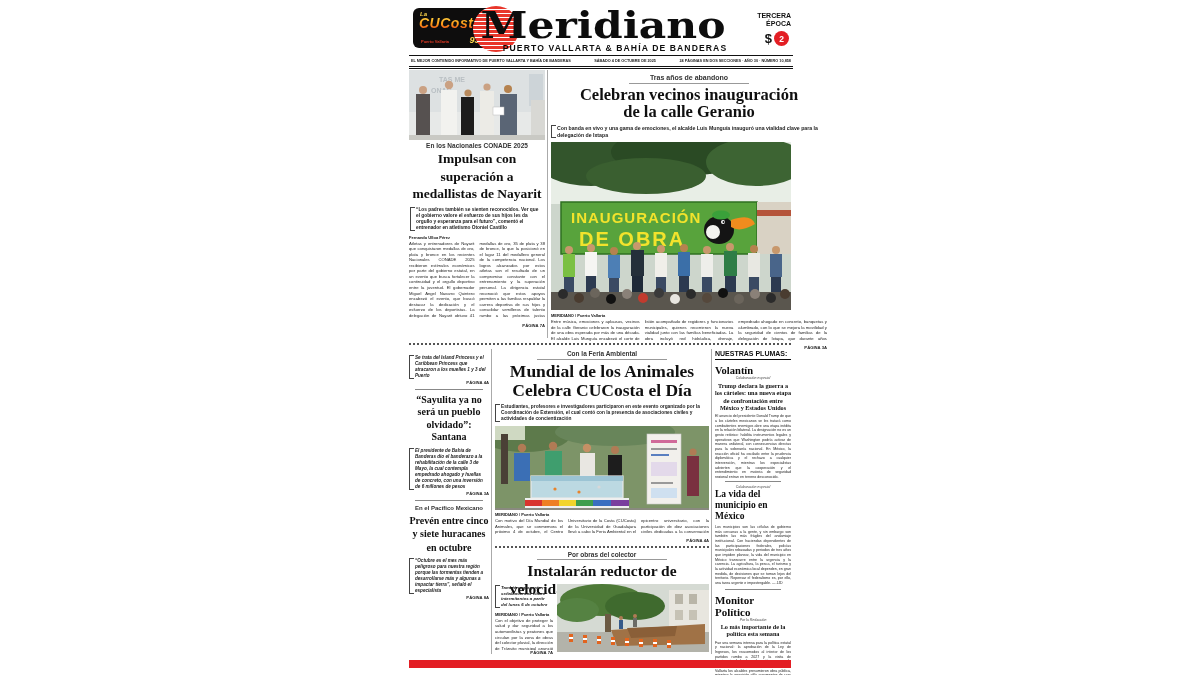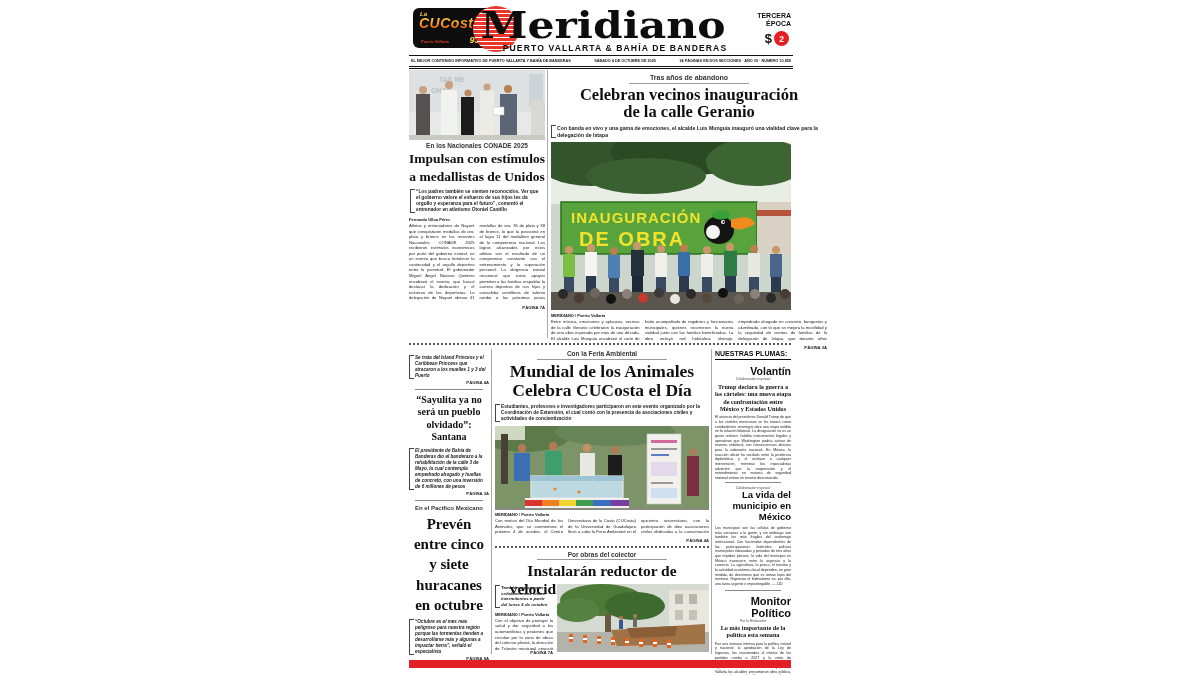--- a/index.html
+++ b/index.html
@@ -44,21 +44,21 @@
   .brk::before{content:"";position:absolute;left:0;top:1px;bottom:1px;width:4px;
        border-top:1px solid #444;border-left:1.2px solid #444;border-bottom:1px solid #444;}
   .byline{font-weight:bold;font-size:4px;color:#111;}
   .bodytext{font-size:4.2px;line-height:1.32;text-align:justify;color:#1c1c1c;overflow:hidden;}
   .pageref{font-weight:bold;font-size:4.2px;text-align:right;color:#222;}
   .vline{width:0;border-left:1px solid #aaa;}
   .hline{height:0;border-top:1px solid #888;}
   .dotline{height:0;border-top:2px dotted #555;}
   .redbar{background:#e31e24;}
   .plumas-h{font-weight:bold;font-size:7px;color:#0d0d0d;border-bottom:1.8px solid #0d0d0d;padding-bottom:2px;}
-  .pl-title{font-family:Liberation Sans, sans-serif;font-weight:bold;text-align:right;color:#0d0d0d;}
+  .pl-title{font-family:Liberation Serif, serif;font-weight:bold;text-align:left;color:#0d0d0d;}
   .pl-by{font-size:3.5px;text-align:center;color:#444;font-style:italic;}
   .pl-deck{font-family:"Liberation Serif",serif;font-weight:bold;font-size:6.2px;line-height:1.18;text-align:center;color:#111;}
   .pl-body{font-size:3.6px;line-height:1.3;text-align:justify;color:#222;overflow:hidden;}
   photo,svg{display:block;}
 </style>
 </head>
 <body>
 
 <div class="page">
 
@@ -108,21 +108,21 @@
         <rect x="52" y="27" width="13" height="43" fill="#1c1c1c"></rect>
       <circle cx="78" cy="17" r="3.6" fill="#caa183"></circle>
         <rect x="71" y="21" width="14" height="49" fill="#ecebe6"></rect>
       <circle cx="99" cy="19" r="4" fill="#b5824f"></circle>
         <rect x="91" y="24" width="17" height="46" fill="#5a6575"></rect>
       <rect x="84" y="37" width="11" height="8" fill="#ffffff" stroke="#bbb" stroke-width=".5"></rect>
       <rect x="122" y="30" width="14" height="40" fill="#d8d8d4"></rect>
       <rect y="65" width="136" height="5" fill="#c9c9c4"></rect>
     </svg>
     <div class="kicker" style="margin-top:2px">En los Nacionales CONADE 2025</div>
-    <div class="headline" style="font-size:13.5px;line-height:1.3;margin-top:1px">Impulsan con estímulos a medallistas de Unidos</div>
+    <div class="headline" style="font-size:13.5px;line-height:1.3;margin-top:1px">Impulsan con superación a medallistas de Nayarit</div>
     <div class="brk" style="font-size:4.8px;line-height:1.25;margin:3px 1px 0">“Los padres también se sienten reconocidos. Ver que el gobierno valore el esfuerzo de sus hijos les da orgullo y esperanza para el futuro”, comentó el entrenador en atletismo Otoniel Castillo</div>
     <div class="byline" style="margin:3px 0 1px">Fernando Ulloa Pérez</div>
     <div class="bodytext" style="height:82px;column-count:2;column-gap:5px">Atletas y entrenadores de Nayarit que conquistaron medallas de oro, plata y bronce en los recientes Nacionales CONADE 2025 recibieron estímulos económicos por parte del gobierno estatal, en un evento que busca fortalecer la continuidad y el orgullo deportivo entre la juventud. El gobernador Miguel Ángel Navarro Quintero encabezó el evento, que buscó destacar la dedicación y el esfuerzo de los deportistas. La delegación de Nayarit obtuvo 41 medallas de oro, 35 de plata y 38 de bronce, lo que la posicionó en el lugar 11 del medallero general de la competencia nacional. Los logros alcanzados por estos atletas son el resultado de un compromiso constante con el entrenamiento y la superación personal. La dirigencia estatal reconoció que estos apoyos permiten a las familias respaldar la carrera deportiva de sus hijos y consolidar semilleros de talento rumbo a las próximas justas nacionales. La entrega de estos apoyos fue ampliamente reconocida por Otoniel Castillo, experimentado entrenador de atletismo en Nayarit, quien destacó la importancia del respaldo gubernamental al deporte.</div>
     <div class="pageref">PÁGINA 7A</div>
   </div>
 
   <div class="abs vline" style="left:138px;top:64px;height:268px"></div>
 
   <div class="abs" style="left:142px;top:68px;width:276px;">
     <div class="kicker rule" style="font-size:7px;width:120px;margin:0 auto">Tras años de abandono</div>
@@ -233,21 +233,21 @@
     <div class="brk" style="font-size:4.6px;line-height:1.3;font-style:italic;margin-top:3px">Se trata del Island Princess y el Caribbean Princess que atracaron a los muelles 1 y 3 del Puerto</div>
     <div class="pageref">PÁGINA 4A</div>
     <div class="hline" style="margin:4px 6px"></div>
 
     <div class="headline" style="font-size:10px;line-height:1.25">“Sayulita ya no será un pueblo olvidado”: Santana</div>
     <div class="brk" style="font-size:4.6px;line-height:1.3;font-style:italic;margin-top:3px">El presidente de Bahía de Banderas dio el banderazo a la rehabilitación de la calle 3 de Mayo, la cual contempla empedrado ahogado y huellas de concreto, con una inversión de 6 millones de pesos</div>
     <div class="pageref">PÁGINA 3A</div>
     <div class="hline" style="margin:4px 6px"></div>
 
     <div class="kicker" style="font-size:6px;line-height:1.2">En el Pacífico Mexicano</div>
-    <div class="headline" style="font-size:15px;line-height:1.35;margin-top:2px">Prevén entre cinco y siete huracanes en octubre</div>
+    <div class="headline" style="font-size:10px;line-height:1.35;margin-top:2px">Prevén entre cinco y siete huracanes en octubre</div>
     <div class="brk" style="font-size:4.6px;line-height:1.3;font-style:italic;margin-top:3px">“Octubre es el mes más peligroso para nuestra región porque las tormentas tienden a desarrollarse más y algunas a impactar tierra”, señaló el especialista</div>
     <div class="pageref">PÁGINA 8A</div>
   </div>
 
   <div class="abs vline" style="left:82px;top:343px;height:305px"></div>
 
   <div class="abs" style="left:86px;top:344px;width:214px">
     <div class="kicker rule" style="width:130px;margin:0 auto">Con la Feria Ambiental</div>
     <div class="headline" style="font-size:17.5px;line-height:1.1;margin-top:2px">
       <div>Mundial de los Animales</div>

